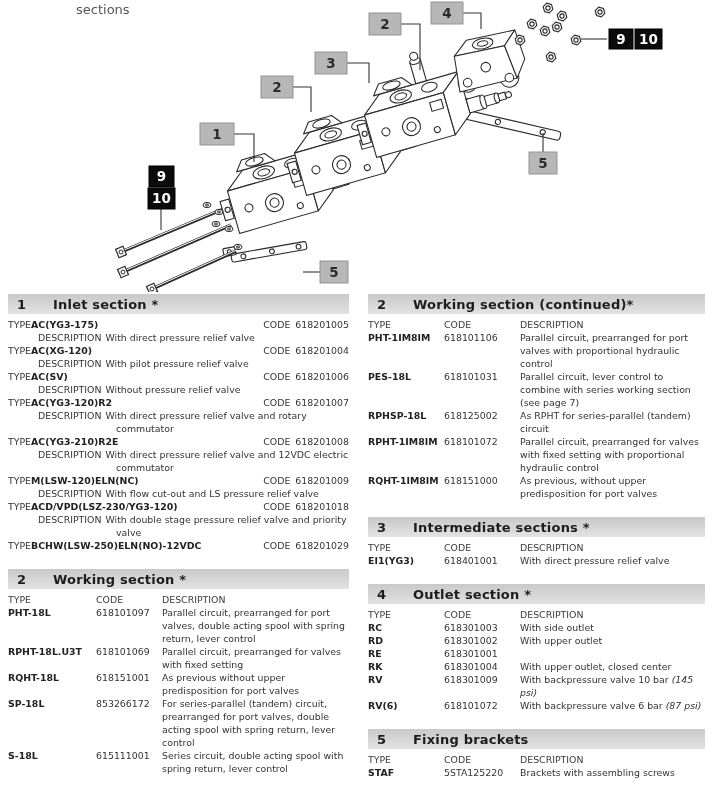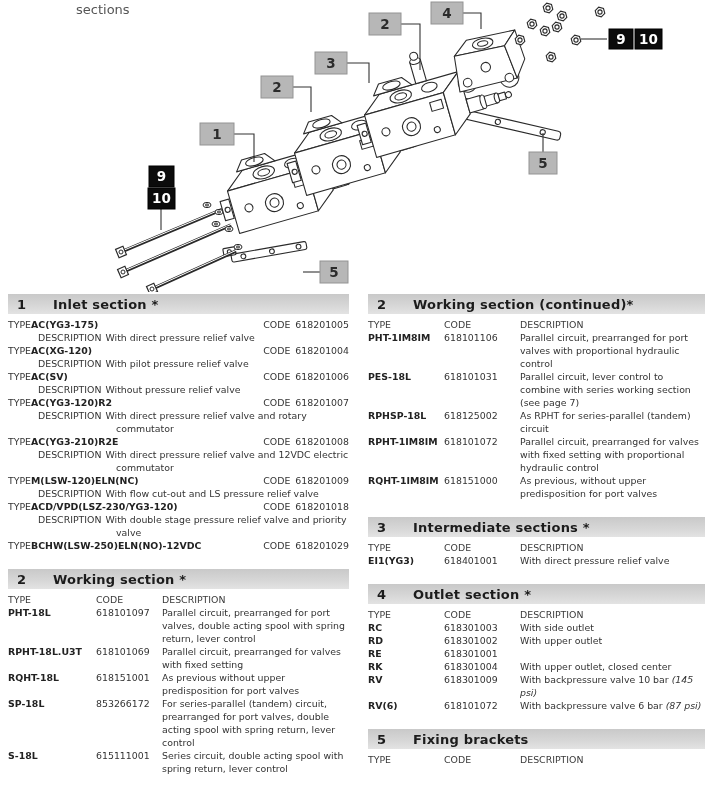--- a/index.html
+++ b/index.html
@@ -465,16 +465,21 @@
         <div class="bar">
           <span class="num">5</span>
           <span class="title">Fixing brackets</span>
         </div>
         <div class="tbl">
           <div class="crow chead">
             <span>TYPE</span>
             <span>CODE</span>
             <span>DESCRIPTION</span>
           </div>
+          <div class="crow">
+            <b>STAF</b>
+            <span>5STA125220</span>
+            <span><span>Brackets with assembling screws</span></span>
+          </div>
         </div>
       </div>
     </div>
 </div>
 
 </body></html>

